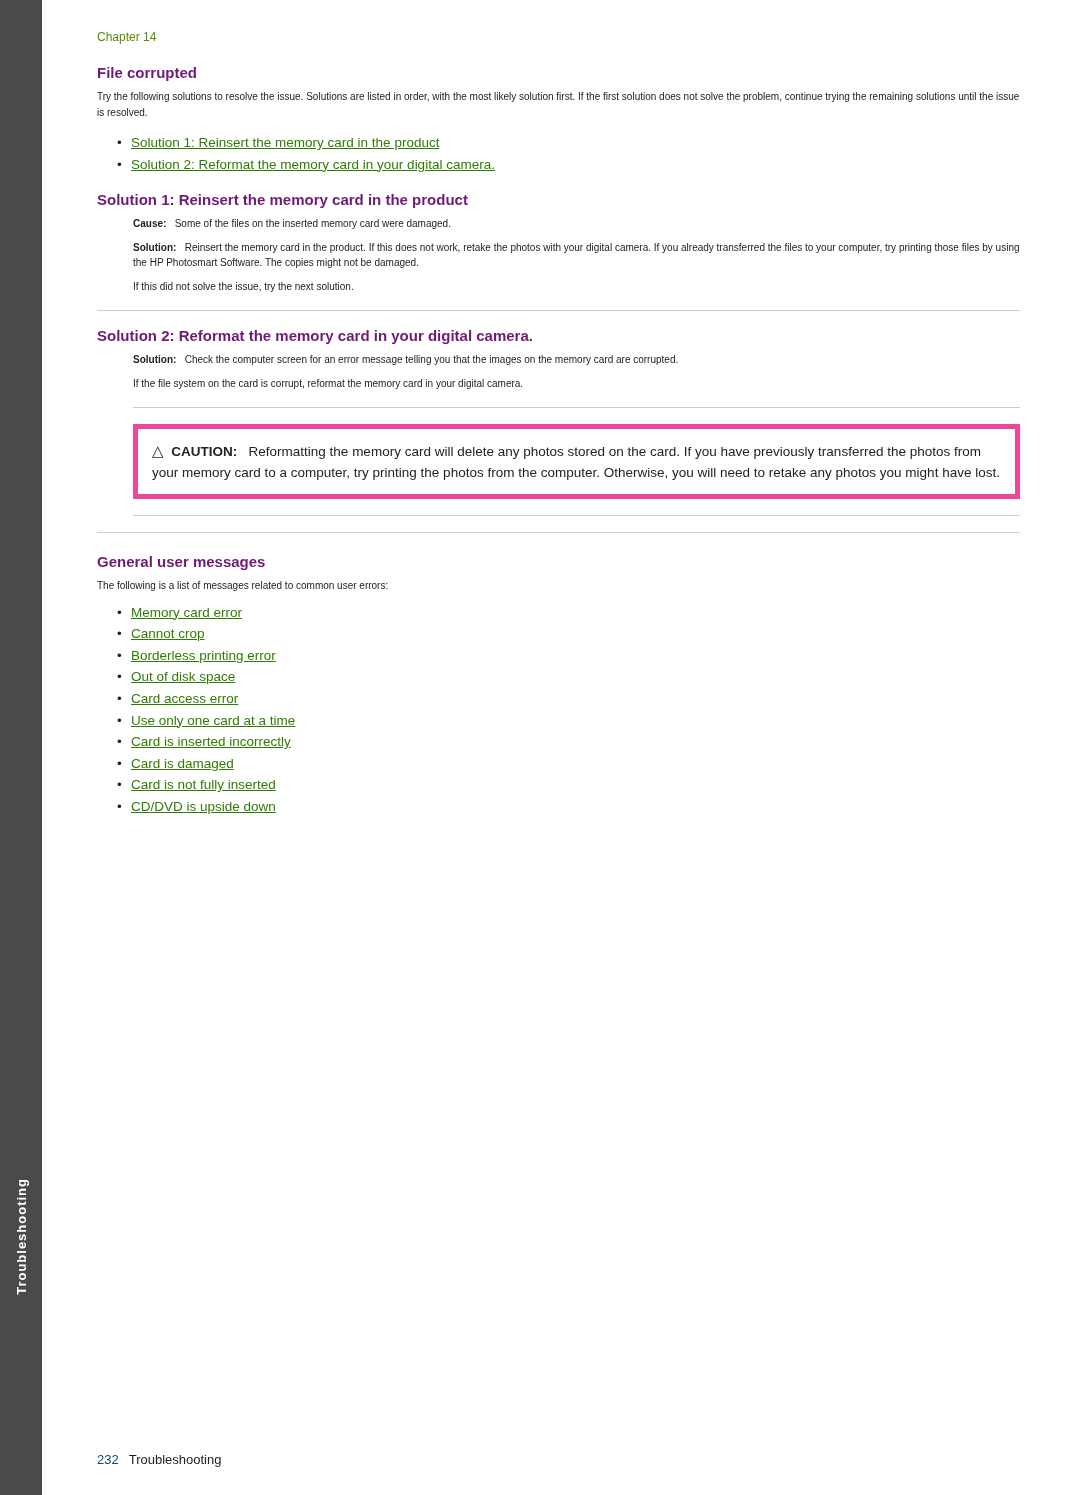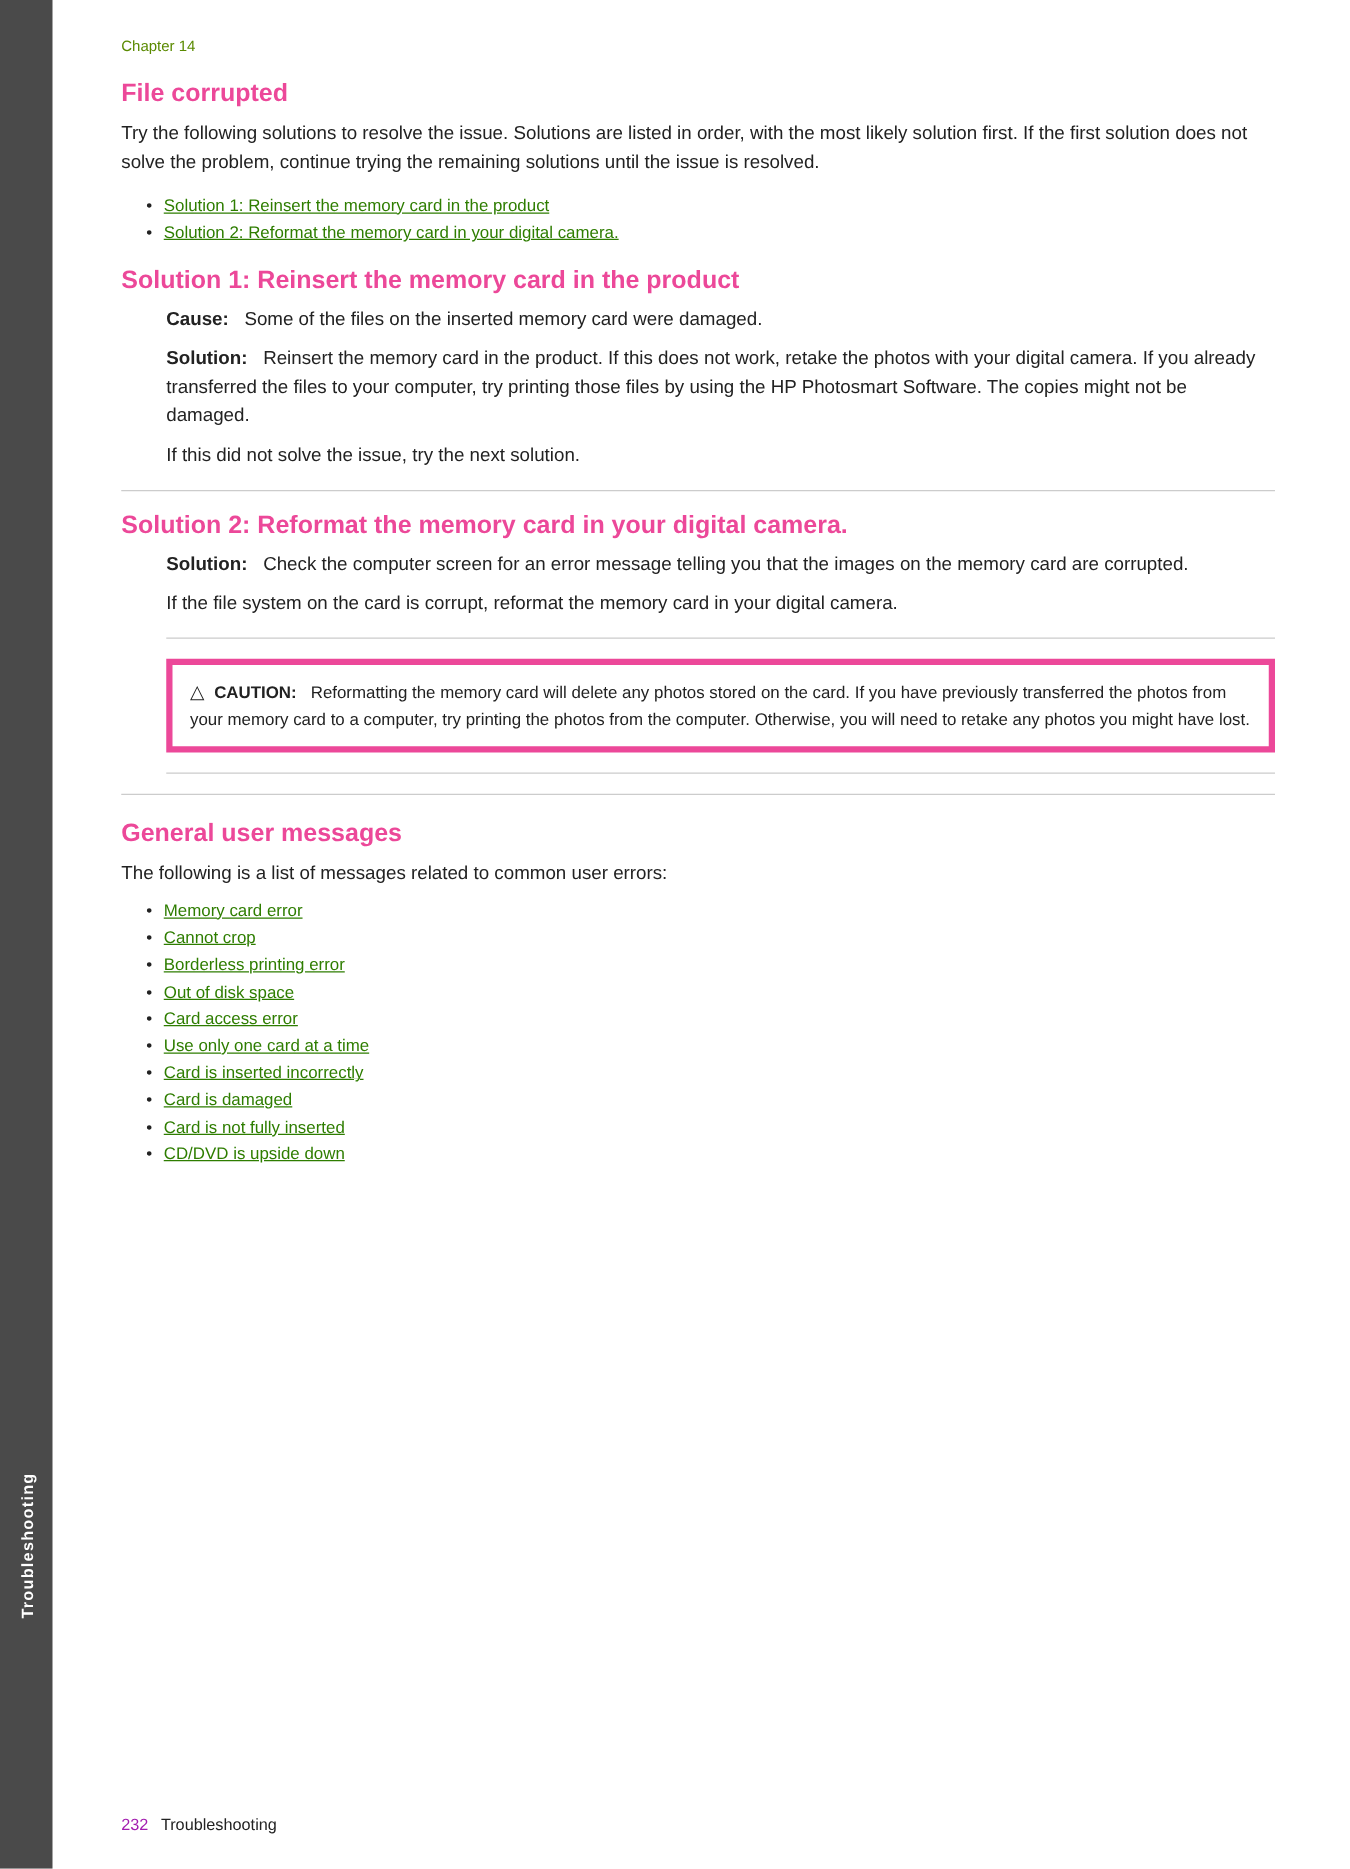--- a/index.html
+++ b/index.html
@@ -49,29 +49,29 @@
 
     
     .chapter-label {
       color: #5a8a00;
       font-size: 12px;
       margin-bottom: 24px;
     }
 
     
     .section-heading {
-      color: #ec4899;
-      font-size: 20px;
+      color: #701a75;
+      font-size: 15px;
       font-weight: bold;
       margin-bottom: 10px;
     }
 
     
     .body-text {
-      font-size: 15px;
+      font-size: 10px;
       line-height: 1.55;
       color: #222;
       margin-bottom: 10px;
     }
 
     
     .bullet-list {
       list-style: none;
       margin: 8px 0 14px 20px;
     }
@@ -140,21 +140,21 @@
       position: absolute;
       bottom: 28px;
       left: 55px;
       right: 60px;
       display: flex;
       align-items: center;
       gap: 10px;
     }
     .footer-page {
       font-size: 13px;
-      color: #a21caf;
+      color: #0c4a6e;
     }
     .footer-title {
       font-size: 13px;
       color: #222;
     }
     .mb8 { margin-bottom: 8px; }
     .mb12 { margin-bottom: 12px; }
     .mb16 { margin-bottom: 16px; }
     .mb20 { margin-bottom: 20px; }
 

